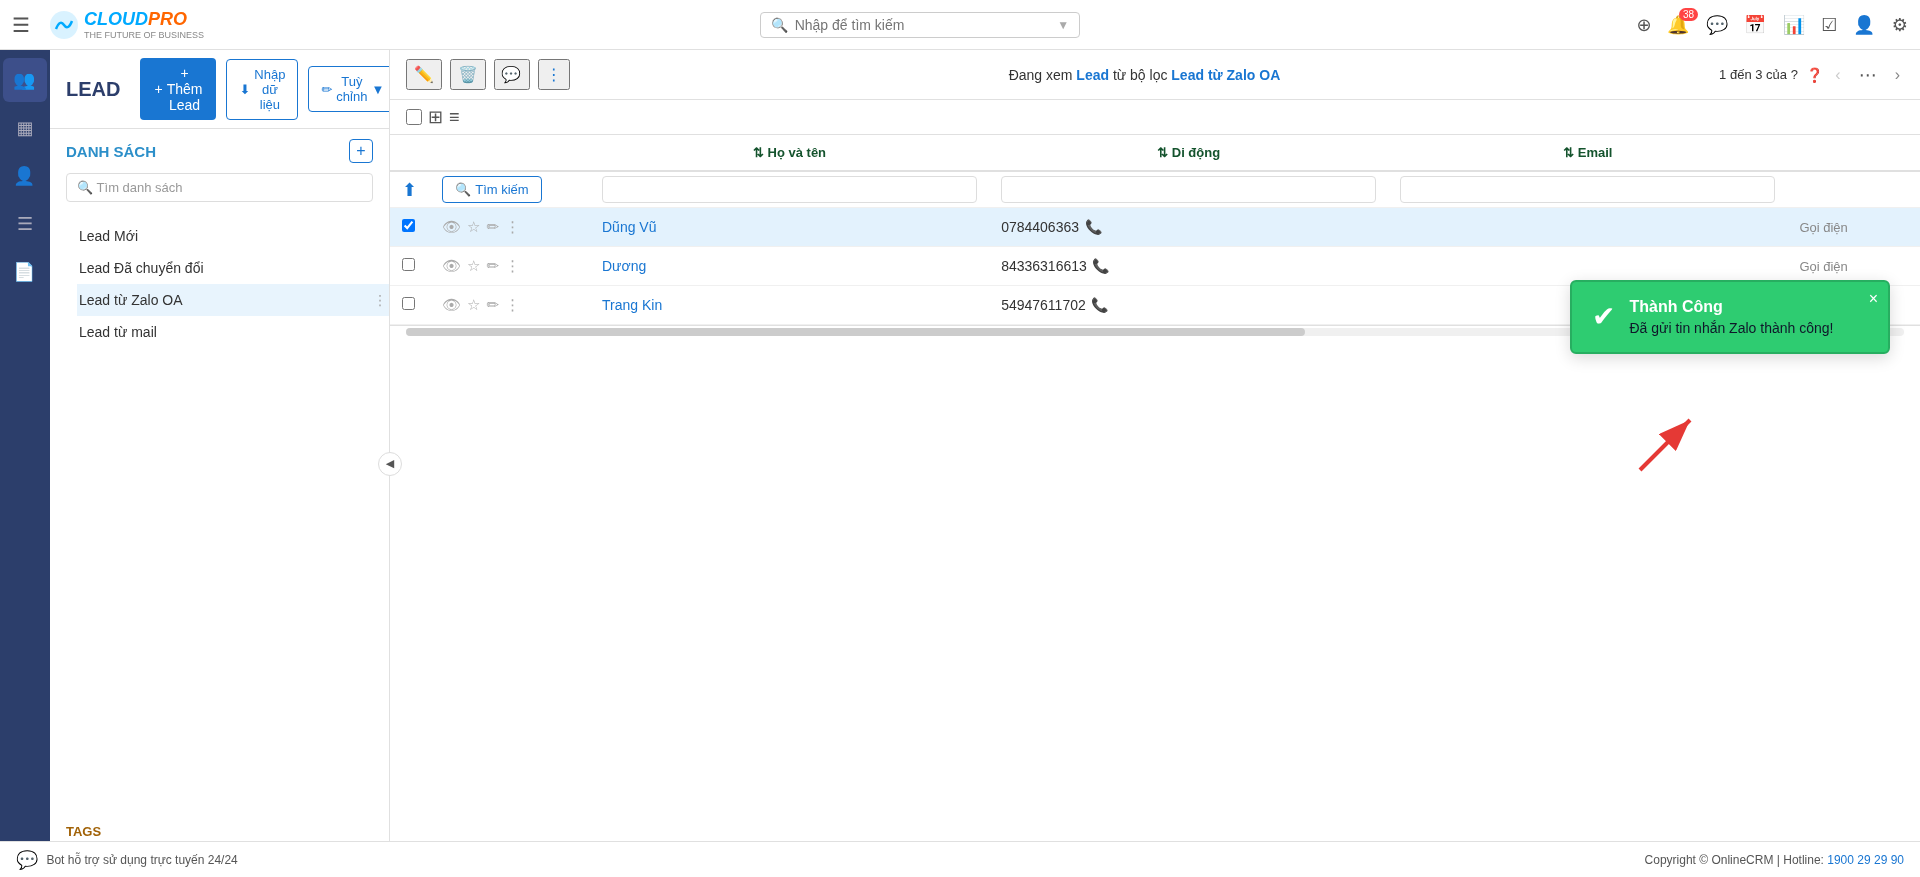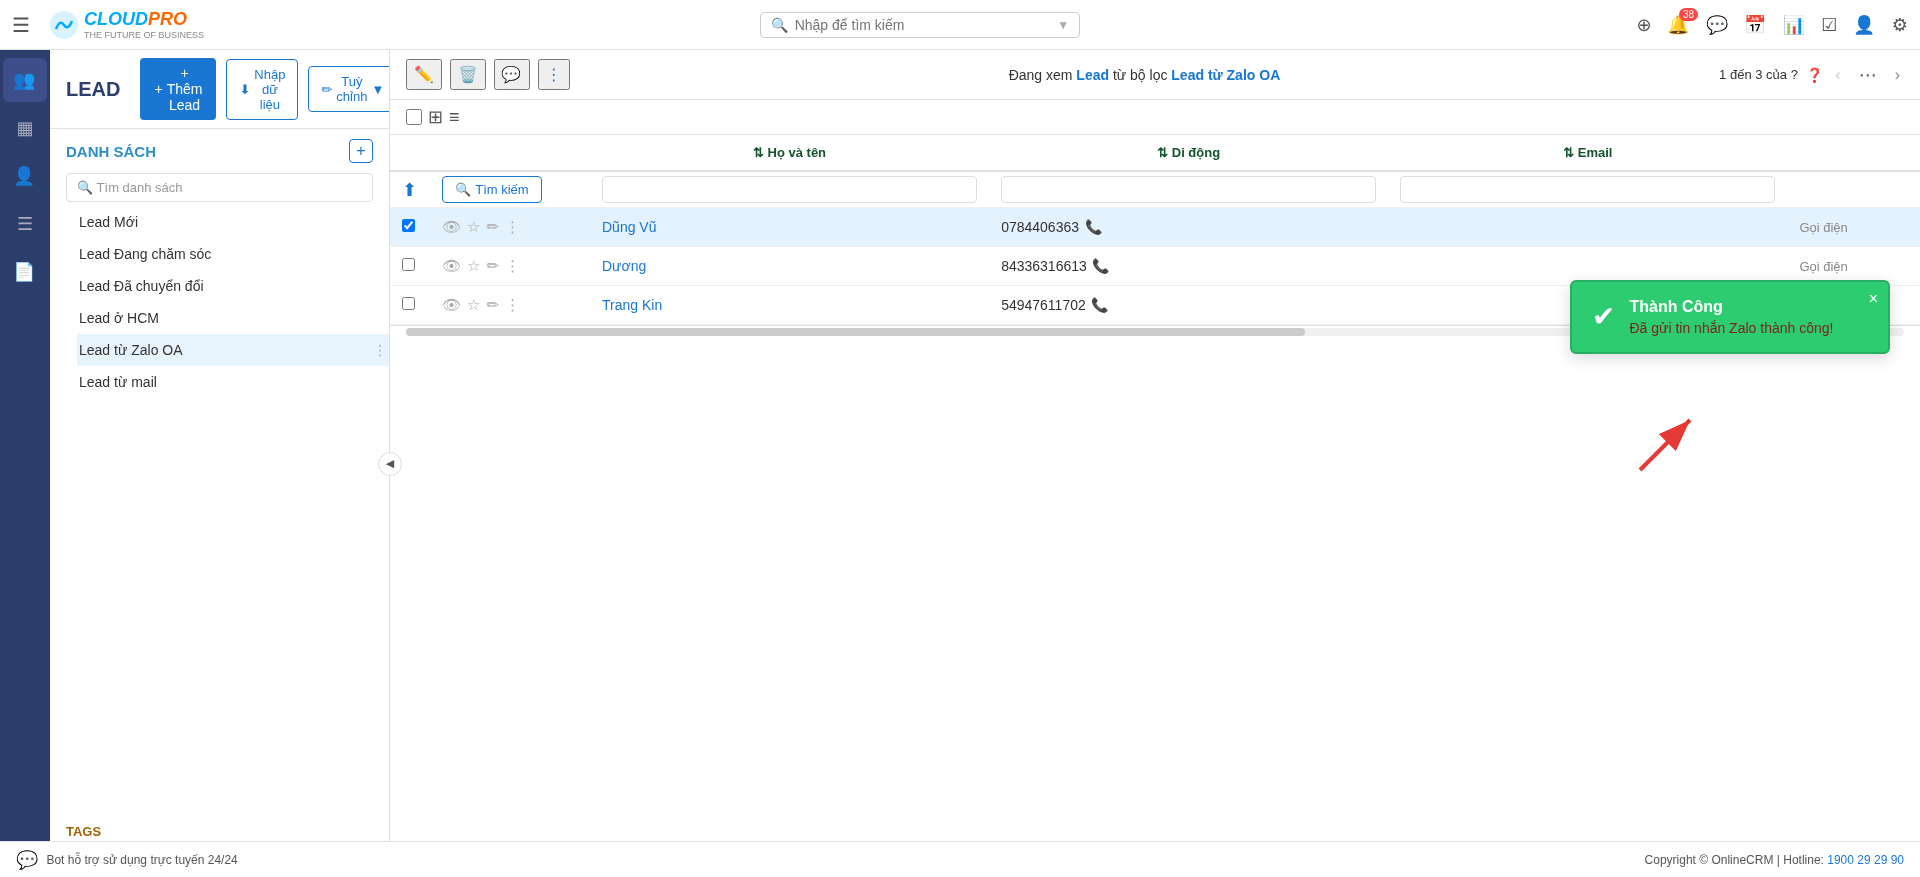--- a/index.html
+++ b/index.html
@@ -59,21 +59,21 @@
     .action-icon.red { color: #e53935; }
 
     .danh-sach-header {
       display: flex; align-items: center; padding: 10px 16px;
       justify-content: space-between;
     }
     .danh-sach-title { color: #2c8fc9; font-weight: bold; font-size: 15px; }
     .plus-btn { width: 24px; height: 24px; border: 1px solid #1976d2; border-radius: 4px; color: #1976d2; background: #fff; cursor: pointer; font-size: 16px; display: flex; align-items: center; justify-content: center; }
 
     .search-list {
-      margin: 0 16px 4px; padding: 6px 10px; border: 1px solid #ddd;
+      margin: 0 16px 18px; padding: 6px 10px; border: 1px solid #ddd;
       border-radius: 4px; color: #999; font-size: 13px; cursor: text;
     }
 
     .list-items { flex: 1; overflow-y: auto; }
     .list-item {
       padding: 8px 2px; cursor: pointer; font-size: 14px; color: #333;
       display: flex; align-items: flex-start; justify-content: space-between; margin-left: 27px;
     }
     .list-item.active { background: #e8f4fd; }
     .list-item-label { flex: 1; }
@@ -151,21 +151,21 @@
     .success-toast {
       position: absolute; top: 180px; right: 30px;
       background: #2ecc71; border-radius: 6px; padding: 16px 20px;
       display: flex; align-items: flex-start; gap: 14px; min-width: 320px;
       box-shadow: 0 4px 16px rgba(0,0,0,0.15); z-index: 200;
       border: 2px solid #27ae60;
     }
     .toast-check { color: #fff; font-size: 28px; margin-top: 2px; }
     .toast-content {}
     .toast-title { color: #fff; font-weight: bold; font-size: 16px; margin-bottom: 4px; }
-    .toast-msg { color: #7f1d1d; font-size: 14px; text-align: center; }
+    .toast-msg { color: #0f172a; font-size: 14px; text-align: center; }
     .toast-close { position: absolute; top: 8px; right: 10px; color: #fff; cursor: pointer; font-size: 16px; }
 
     
     .footer {
       position: fixed; bottom: 0; left: 0; right: 0; height: 36px;
       background: #fff; border-top: 1px solid #e0e0e0;
       display: flex; align-items: center; justify-content: space-between;
       padding: 0 16px; font-size: 12px; color: #555; z-index: 100;
     }
     .footer-left { display: flex; align-items: center; gap: 8px; }
@@ -258,27 +258,21 @@
 
     <div class="search-list" placeholder="Tìm danh sách">
       <span style="color:#ccc;">🔍</span> <span>Tìm danh sách</span>
     </div>
 
     <div class="list-items">
       <div class="list-item">
         <span class="list-item-label">Lead Mới</span>
       </div>
       <div class="list-item">
-        <span class="list-item-label">Lead Đang chăm sóc</span>
-      </div>
-      <div class="list-item">
         <span class="list-item-label">Lead Đã chuyển đổi</span>
-      </div>
-      <div class="list-item">
-        <span class="list-item-label">Lead ở HCM</span>
       </div>
       <div class="list-item active">
         <span class="list-item-label">Lead từ Zalo OA</span>
         <span style="color:#aaa;">⋮</span>
       </div>
       <div class="list-item">
         <span class="list-item-label">Lead từ mail</span>
       </div>
     </div>
 

